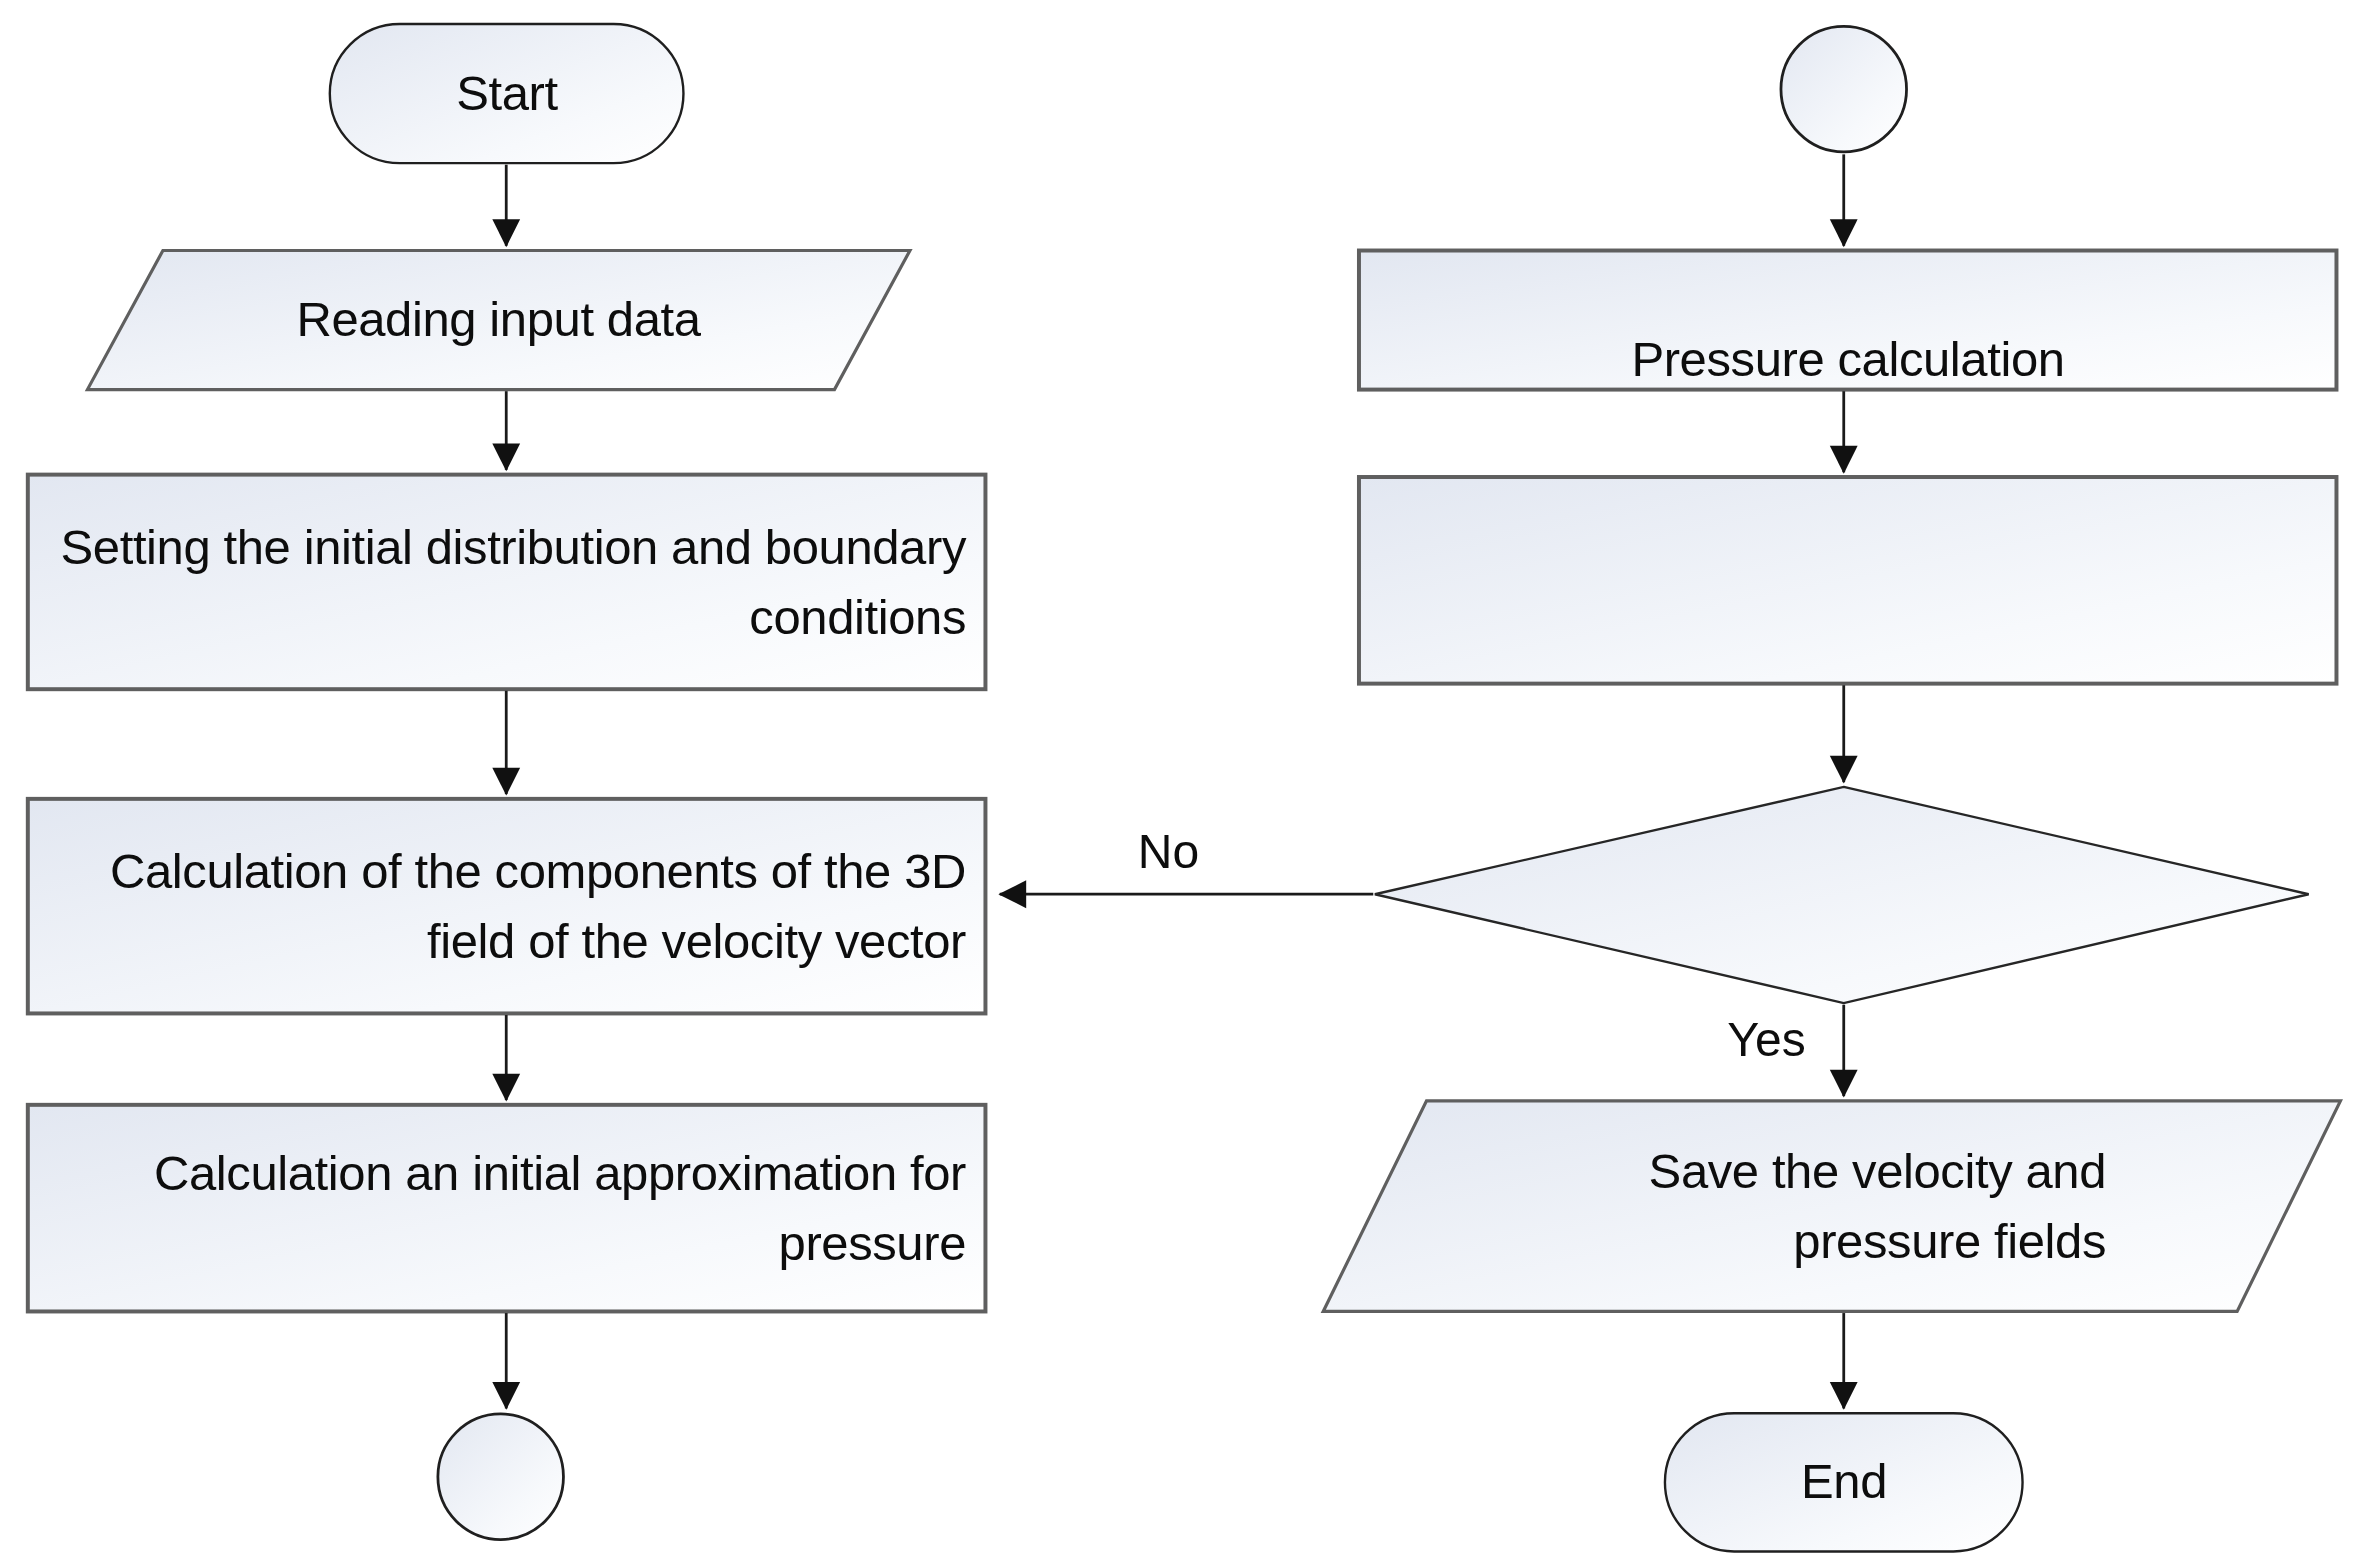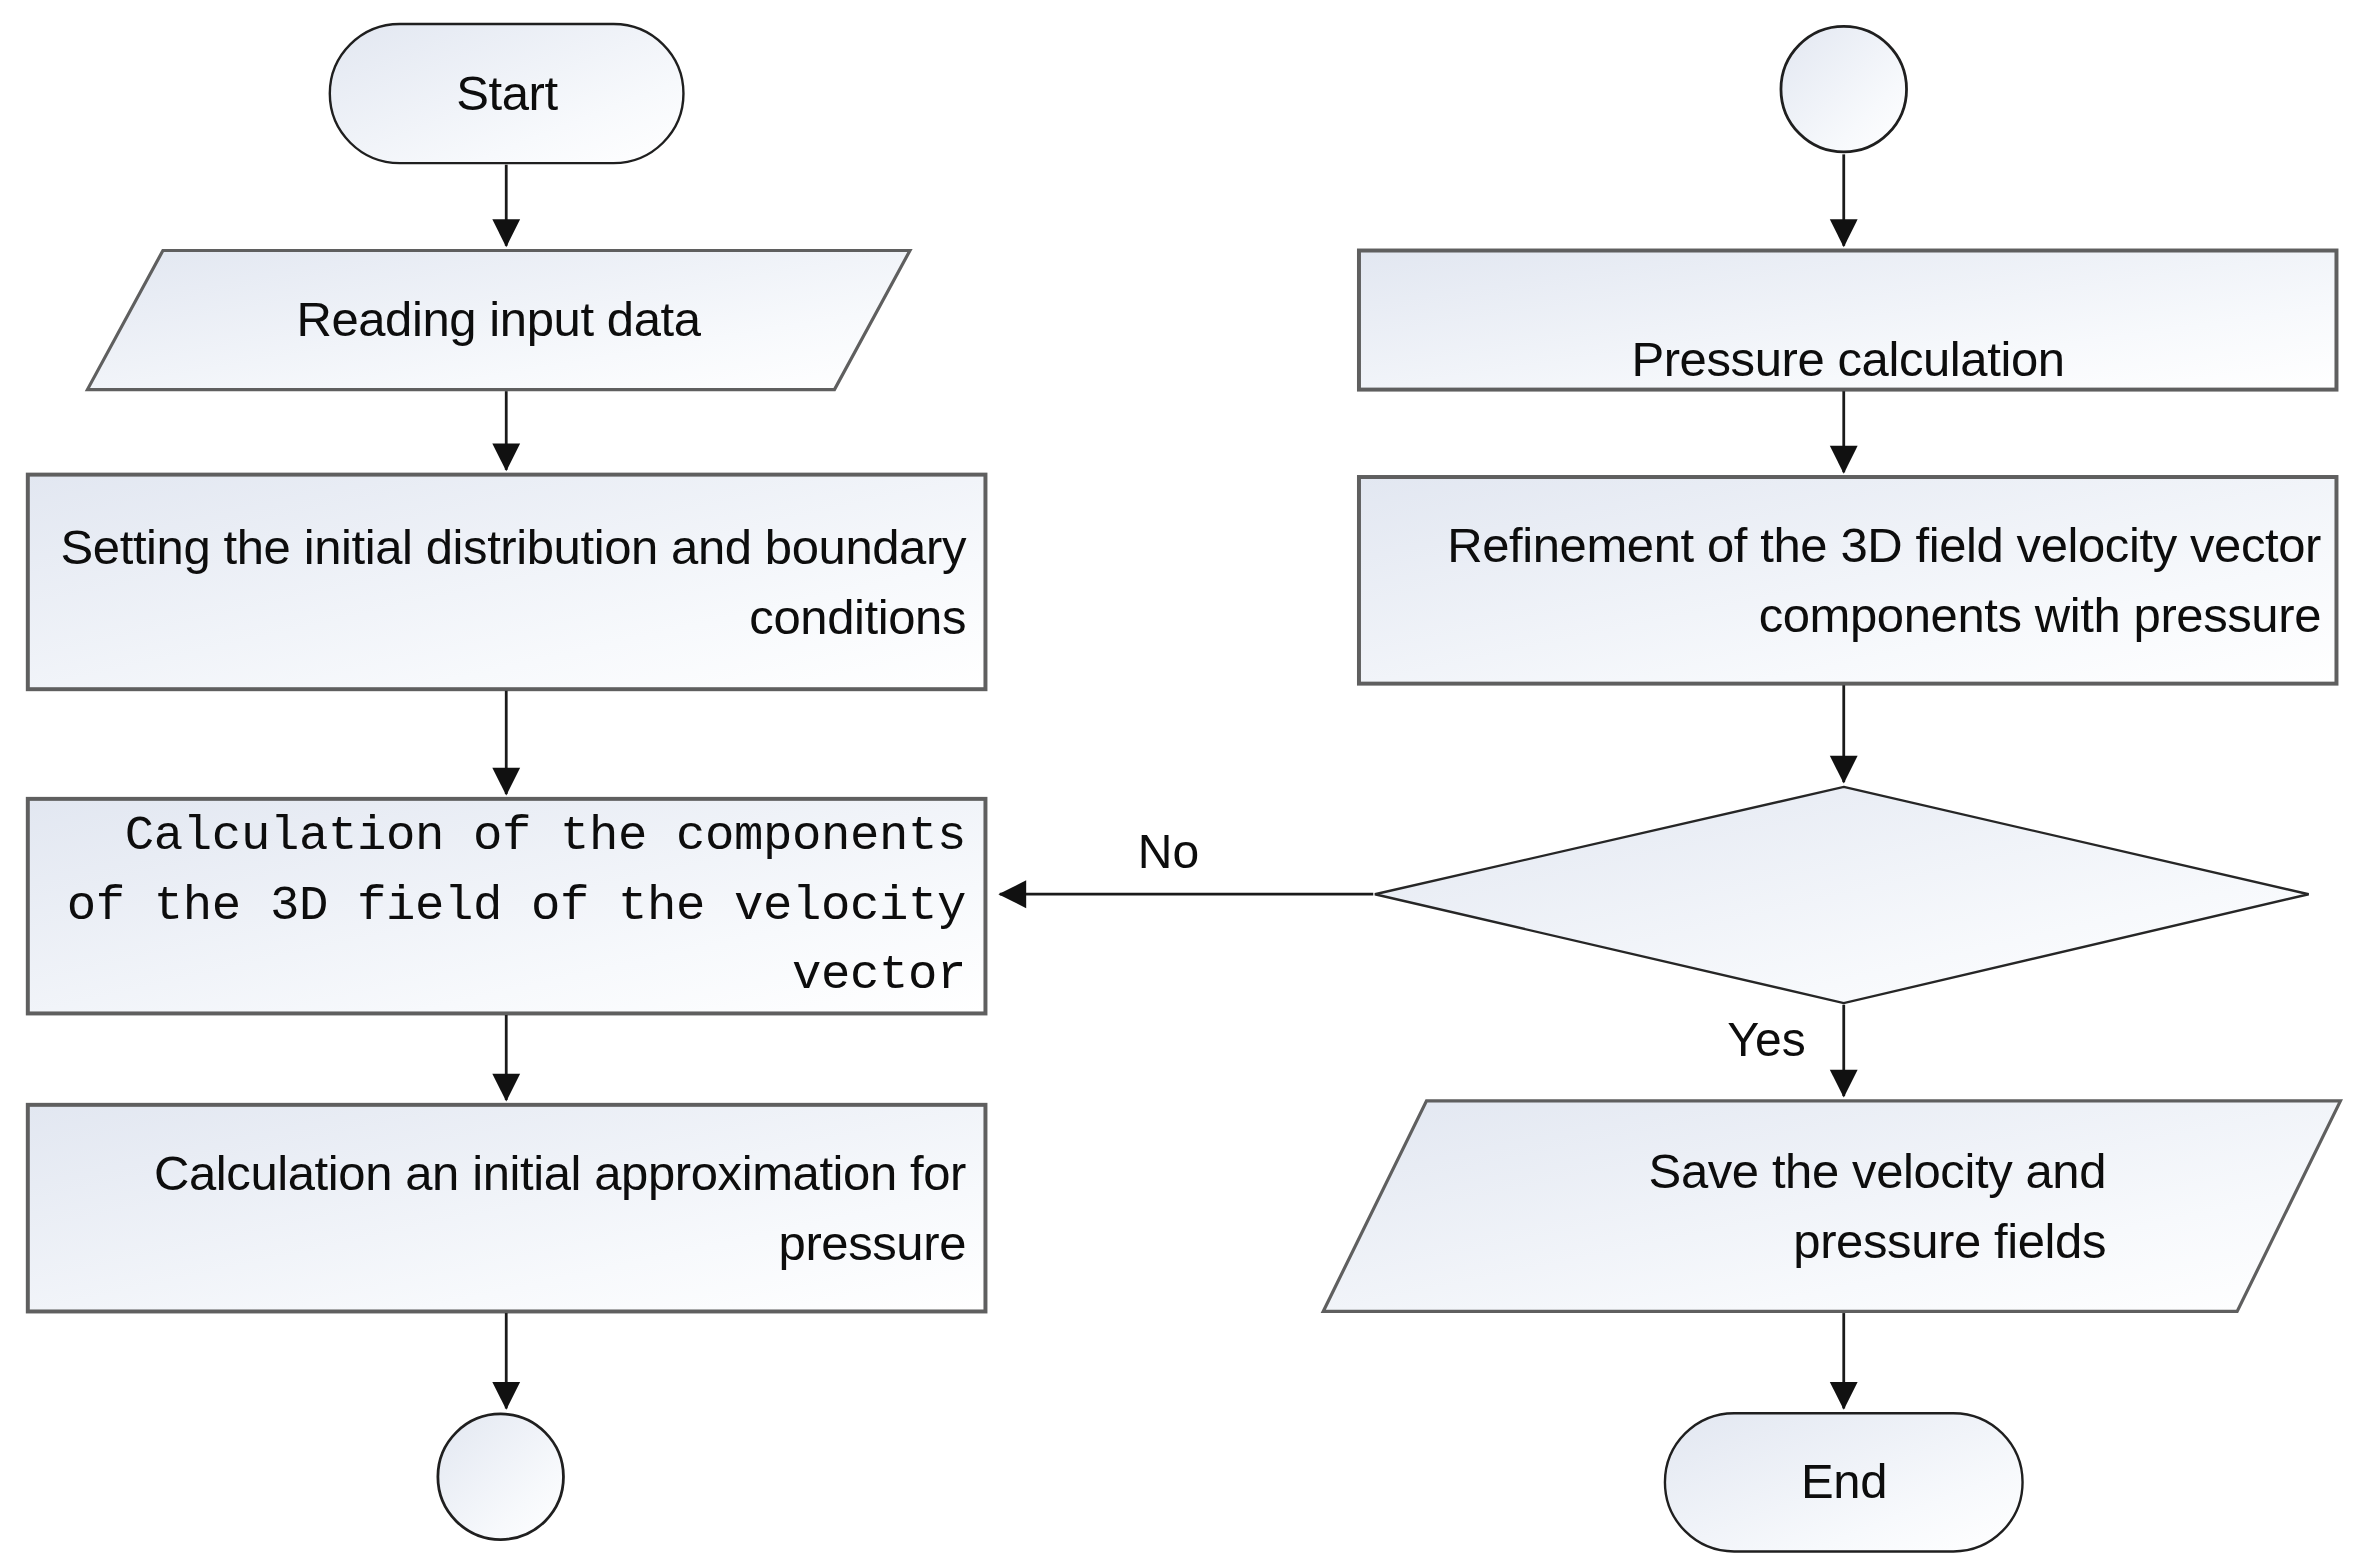--- a/index.html
+++ b/index.html
@@ -85,27 +85,26 @@
     <line x1="2320" y1="1652" x2="2320" y2="1772" stroke="#1a1a1a" stroke-width="3.5" marker-end="url(#arrowHead)"></line>
     <line x1="1728" y1="1125" x2="1258" y2="1125" stroke="#1a1a1a" stroke-width="3.5" marker-end="url(#arrowHead)"></line>
   </svg>
 
   <div class="lbl" style="left:330px; top:24px; width:354px; height:139px;">Start</div>
 
   <div class="lbl" style="left:133px; top:250px; width:731px; height:139px;">Reading input data</div>
 
   <div class="lbl" style="left:48px; top:475px; width:918px; height:215px;">Setting the initial distribution and boundary conditions</div>
 
-  <div class="lbl" style="left:48px; top:799px; width:918px; height:215px;font-family:Liberation Mono, monospace;">Calculation of the components of the 3D field of the velocity vector</div>
+  <div class="lbl" style="left:48px; top:799px; width:918px; height:215px;">Calculation of the components of the 3D field of the velocity vector</div>
 
   <div class="lbl" style="left:48px; top:1105px; width:918px; height:207px;">Calculation an initial approximation for pressure</div>
 
   <div class="lbl" style="left:1359px; top:260px; width:978px; height:139px;margin-top:30px;">Pressure calculation</div>
 
-  <div class="lbl" style="left:1375px; top:477px; width:946px; height:207px;">Refinement of the 3D field velocity vector components with pressure</div>
 
 
   <div class="lbl" style="left:1550px; top:1101px; width:556px; height:211px;">Save the velocity and pressure fields</div>
 
   <div class="lbl" style="left:1665px; top:1413px; width:358px; height:138px;">End</div>
 
   <div class="edge-lbl" style="left:1101px; top:819px; width:135px; height:64px;">No</div>
 
   <div class="edge-lbl" style="left:1697px; top:1006px; width:139px; height:67px;">Yes</div>
 

